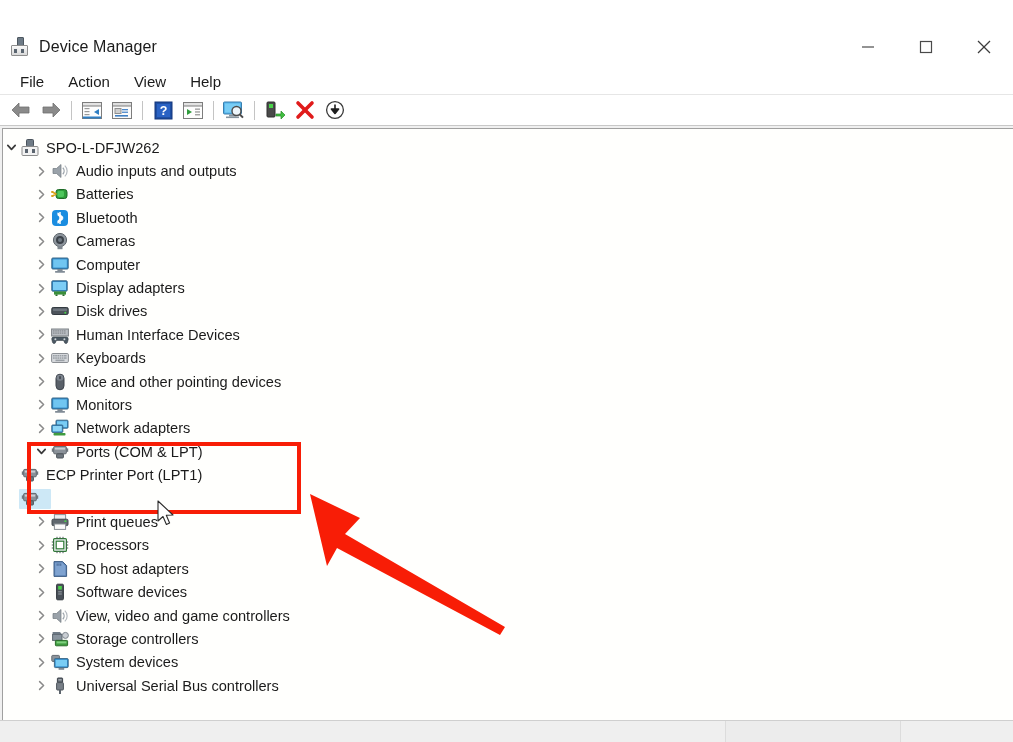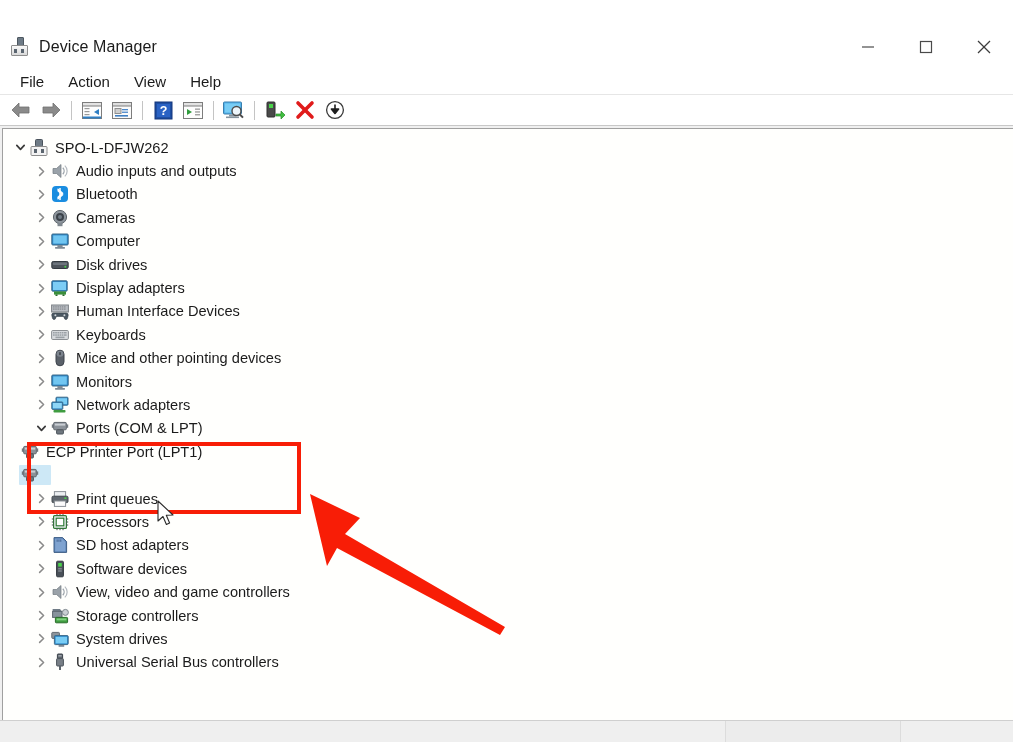--- a/index.html
+++ b/index.html
@@ -166,21 +166,21 @@
     margin-left: 2px;
     position: relative;
   }
   .label {
     font-size: 14.6px;
     color: #1b1b1b;
     line-height: 18px;
   }
 
   
-  .lvl0 { padding-left: 9px; }
+  .lvl0 { }
   .lvl1 { padding-left: 30px; }
   .lvl2 { }
   .lvl2 .chev { visibility: hidden; }
 
   
   .statusbar {
     height: 48px;
     flex: 0 0 48px;
     background: #efefef;
     border-top: 1px solid #cfcfcf;
@@ -375,20 +375,37 @@
             </div>
           </div>
           <div class="row lvl1">
             <div class="chev">
               <svg width="11" height="11" viewBox="0 0 11 11">
                 <path d="M3.6 1.6 L7.6 5.5 L3.6 9.4" fill="none" stroke="#8a8a8a" stroke-width="1.5" stroke-linecap="round" stroke-linejoin="round"></path>
               </svg>
             </div>
             <div class="row-label-wrap">
               <span class="icon"><svg width="18" height="18" viewBox="0 0 18 18">
+                  <rect x="5" y="4.5" width="11" height="9" rx="2.6" fill="#2f9e3a" stroke="#1f6b27"></rect>
+                  <rect x="6.5" y="6" width="6.5" height="6" rx="1.4" fill="#4fc75c"></rect>
+                  <path d="M5 9 L1.5 7 M5 9 L1.5 11" stroke="#d9a21a" stroke-width="1.6" stroke-linecap="round"></path>
+                  <rect x="0.3" y="6" width="2" height="2" fill="#d9a21a"></rect>
+                  <rect x="0.3" y="10" width="2" height="2" fill="#d9a21a"></rect>
+                </svg></span>
+              <span class="label">Batteries</span>
+            </div>
+          </div>
+          <div class="row lvl1">
+            <div class="chev">
+              <svg width="11" height="11" viewBox="0 0 11 11">
+                <path d="M3.6 1.6 L7.6 5.5 L3.6 9.4" fill="none" stroke="#8a8a8a" stroke-width="1.5" stroke-linecap="round" stroke-linejoin="round"></path>
+              </svg>
+            </div>
+            <div class="row-label-wrap">
+              <span class="icon"><svg width="18" height="18" viewBox="0 0 18 18">
                   <rect x="1" y="1" width="16" height="16" rx="4" fill="#1a8de0"></rect>
                   <path d="M7 4.2 L11.6 8.2 L7 12.2 M7 13.8 L11.6 9.8 L7 5.8" fill="none" stroke="#ffffff" stroke-width="1.5" stroke-linejoin="round" stroke-linecap="round"></path>
                   <line x1="9" y1="3" x2="9" y2="15" stroke="#ffffff" stroke-width="1.5"></line>
                 </svg></span>
               <span class="label">Bluetooth</span>
             </div>
           </div>
           <div class="row lvl1">
             <div class="chev">
               <svg width="11" height="11" viewBox="0 0 11 11">
@@ -412,52 +429,52 @@
               </svg>
             </div>
             <div class="row-label-wrap">
               <span class="icon"><svg width="18" height="18" viewBox="0 0 18 18">
                   <rect x="0.8" y="2" width="16.4" height="11" rx="1" fill="#2b86c8" stroke="#3d6a88"></rect>
                   <rect x="2.2" y="3.4" width="13.6" height="8.2" fill="#71c6f1"></rect>
                   <rect x="6.4" y="13" width="5.2" height="2" fill="#808b95"></rect>
                   <rect x="4" y="15" width="10" height="1.7" rx="0.6" fill="#808b95"></rect>
                 </svg></span>
               <span class="label">Computer</span>
-            </div>
-          </div>
-          <div class="row lvl1">
-            <div class="chev">
-              <svg width="11" height="11" viewBox="0 0 11 11">
-                <path d="M3.6 1.6 L7.6 5.5 L3.6 9.4" fill="none" stroke="#8a8a8a" stroke-width="1.5" stroke-linecap="round" stroke-linejoin="round"></path>
-              </svg>
-            </div>
-            <div class="row-label-wrap">
-              <span class="icon"><svg width="18" height="18" viewBox="0 0 18 18">
-                  <rect x="0.8" y="5.5" width="16.4" height="7" rx="1.4" fill="#4d545b" stroke="#333a40"></rect>
-                  <rect x="1.8" y="6.5" width="14.4" height="2.6" rx="1" fill="#6d757d"></rect>
-                  <circle cx="14.3" cy="10.8" r="1" fill="#4ad24a"></circle>
-                </svg></span>
-              <span class="label">Disk drives</span>
             </div>
           </div>
           <div class="row lvl1">
             <div class="chev">
               <svg width="11" height="11" viewBox="0 0 11 11">
                 <path d="M3.6 1.6 L7.6 5.5 L3.6 9.4" fill="none" stroke="#8a8a8a" stroke-width="1.5" stroke-linecap="round" stroke-linejoin="round"></path>
               </svg>
             </div>
             <div class="row-label-wrap">
               <span class="icon"><svg width="18" height="18" viewBox="0 0 18 18">
                   <rect x="0.8" y="1.8" width="15.4" height="10.4" rx="1" fill="#2b86c8" stroke="#3d6a88"></rect>
                   <rect x="2" y="3" width="13" height="8" fill="#7ccdf5"></rect>
                   <rect x="3" y="12.4" width="12" height="3.2" fill="#3a8f3a"></rect>
                   <rect x="4.5" y="15.4" width="2" height="1.6" fill="#2a6a2a"></rect>
                   <rect x="11.5" y="15.4" width="2" height="1.6" fill="#2a6a2a"></rect>
                 </svg></span>
               <span class="label">Display adapters</span>
+            </div>
+          </div>
+          <div class="row lvl1">
+            <div class="chev">
+              <svg width="11" height="11" viewBox="0 0 11 11">
+                <path d="M3.6 1.6 L7.6 5.5 L3.6 9.4" fill="none" stroke="#8a8a8a" stroke-width="1.5" stroke-linecap="round" stroke-linejoin="round"></path>
+              </svg>
+            </div>
+            <div class="row-label-wrap">
+              <span class="icon"><svg width="18" height="18" viewBox="0 0 18 18">
+                  <rect x="0.8" y="5.5" width="16.4" height="7" rx="1.4" fill="#4d545b" stroke="#333a40"></rect>
+                  <rect x="1.8" y="6.5" width="14.4" height="2.6" rx="1" fill="#6d757d"></rect>
+                  <circle cx="14.3" cy="10.8" r="1" fill="#4ad24a"></circle>
+                </svg></span>
+              <span class="label">Disk drives</span>
             </div>
           </div>
           <div class="row lvl1">
             <div class="chev">
               <svg width="11" height="11" viewBox="0 0 11 11">
                 <path d="M3.6 1.6 L7.6 5.5 L3.6 9.4" fill="none" stroke="#8a8a8a" stroke-width="1.5" stroke-linecap="round" stroke-linejoin="round"></path>
               </svg>
             </div>
             <div class="row-label-wrap">
               <span class="icon"><svg width="18" height="18" viewBox="0 0 18 18">
@@ -718,21 +735,21 @@
                 <path d="M3.6 1.6 L7.6 5.5 L3.6 9.4" fill="none" stroke="#8a8a8a" stroke-width="1.5" stroke-linecap="round" stroke-linejoin="round"></path>
               </svg>
             </div>
             <div class="row-label-wrap">
               <span class="icon"><svg width="18" height="18" viewBox="0 0 18 18">
                   <rect x="0.8" y="2.4" width="7.6" height="6" rx="0.8" fill="#8d949b" stroke="#636a70"></rect>
                   <rect x="3.4" y="5.6" width="13.8" height="9" rx="1" fill="#2b86c8" stroke="#3d6a88"></rect>
                   <rect x="4.6" y="6.8" width="11.4" height="6.6" fill="#79cdf5"></rect>
                   <rect x="7.6" y="15" width="5.6" height="1.8" fill="#808b95"></rect>
                 </svg></span>
-              <span class="label">System drives</span>
+              <span class="label">System devices</span>
             </div>
           </div>
           <div class="row lvl1">
             <div class="chev">
               <svg width="11" height="11" viewBox="0 0 11 11">
                 <path d="M3.6 1.6 L7.6 5.5 L3.6 9.4" fill="none" stroke="#8a8a8a" stroke-width="1.5" stroke-linecap="round" stroke-linejoin="round"></path>
               </svg>
             </div>
             <div class="row-label-wrap">
               <span class="icon"><svg width="18" height="18" viewBox="0 0 18 18">

